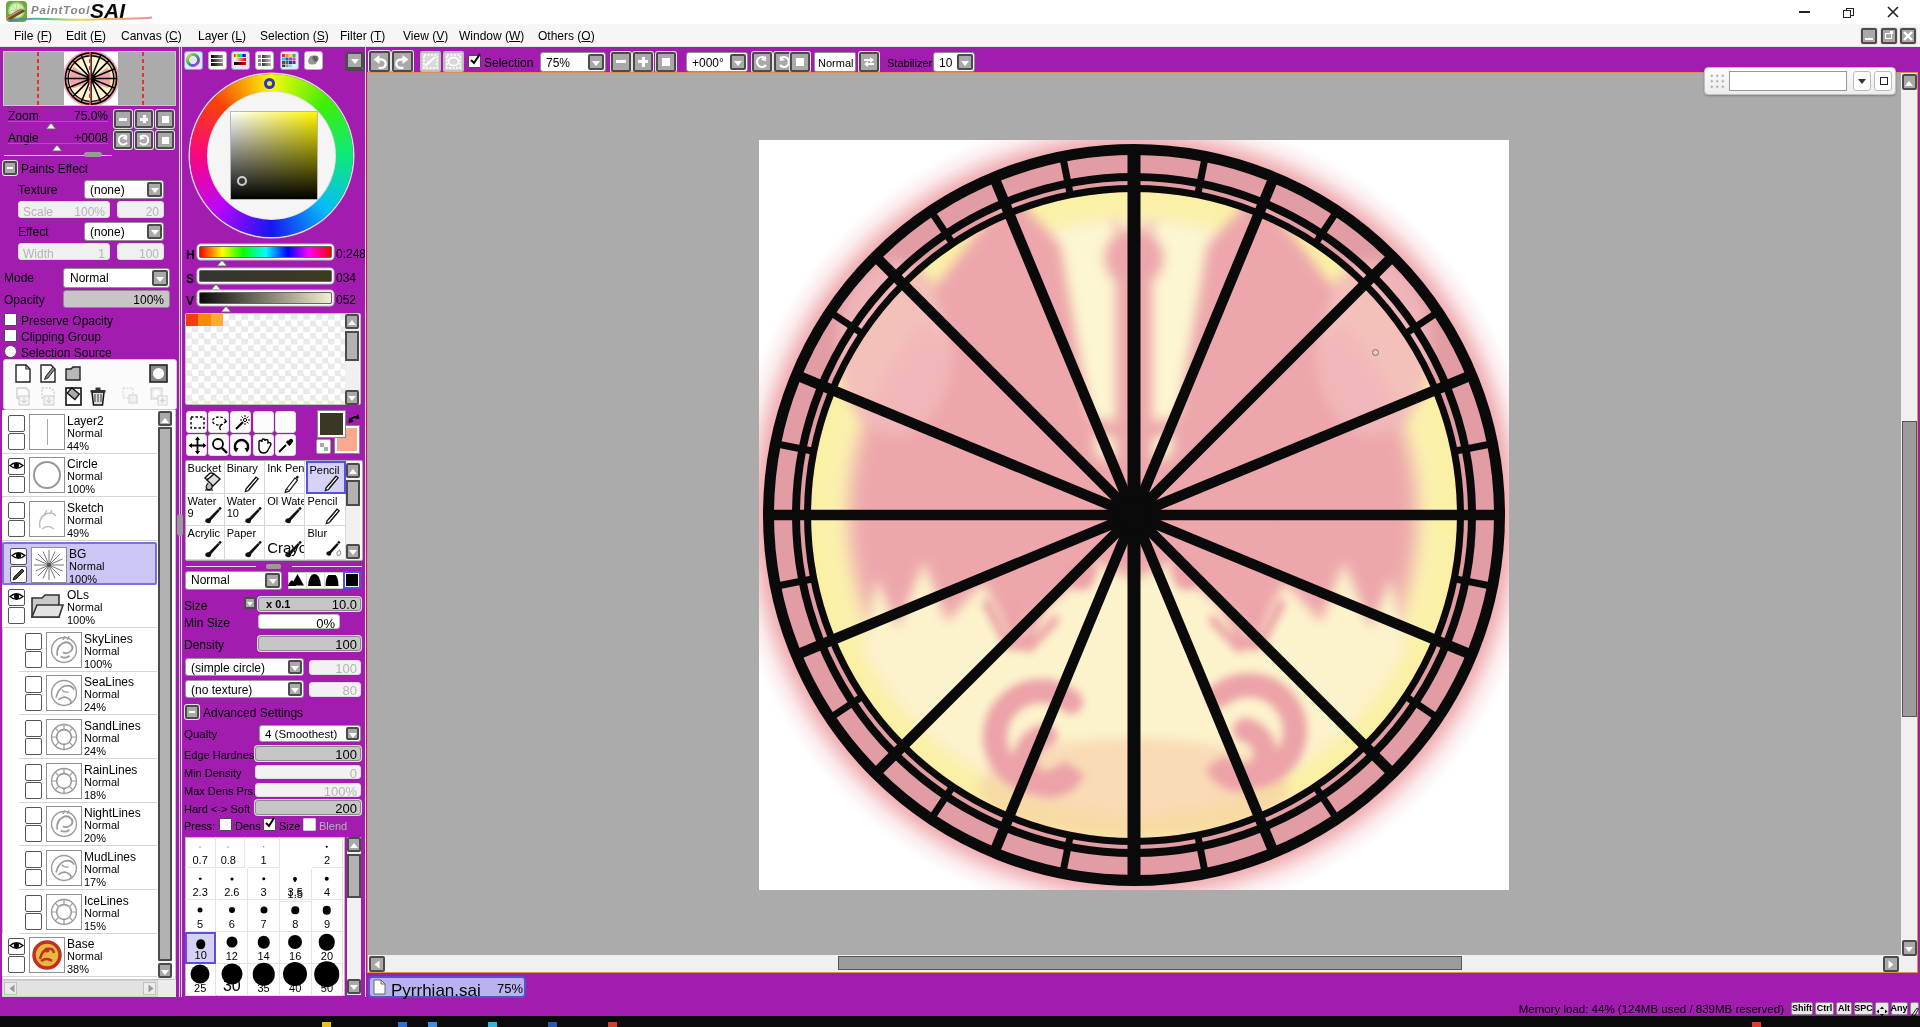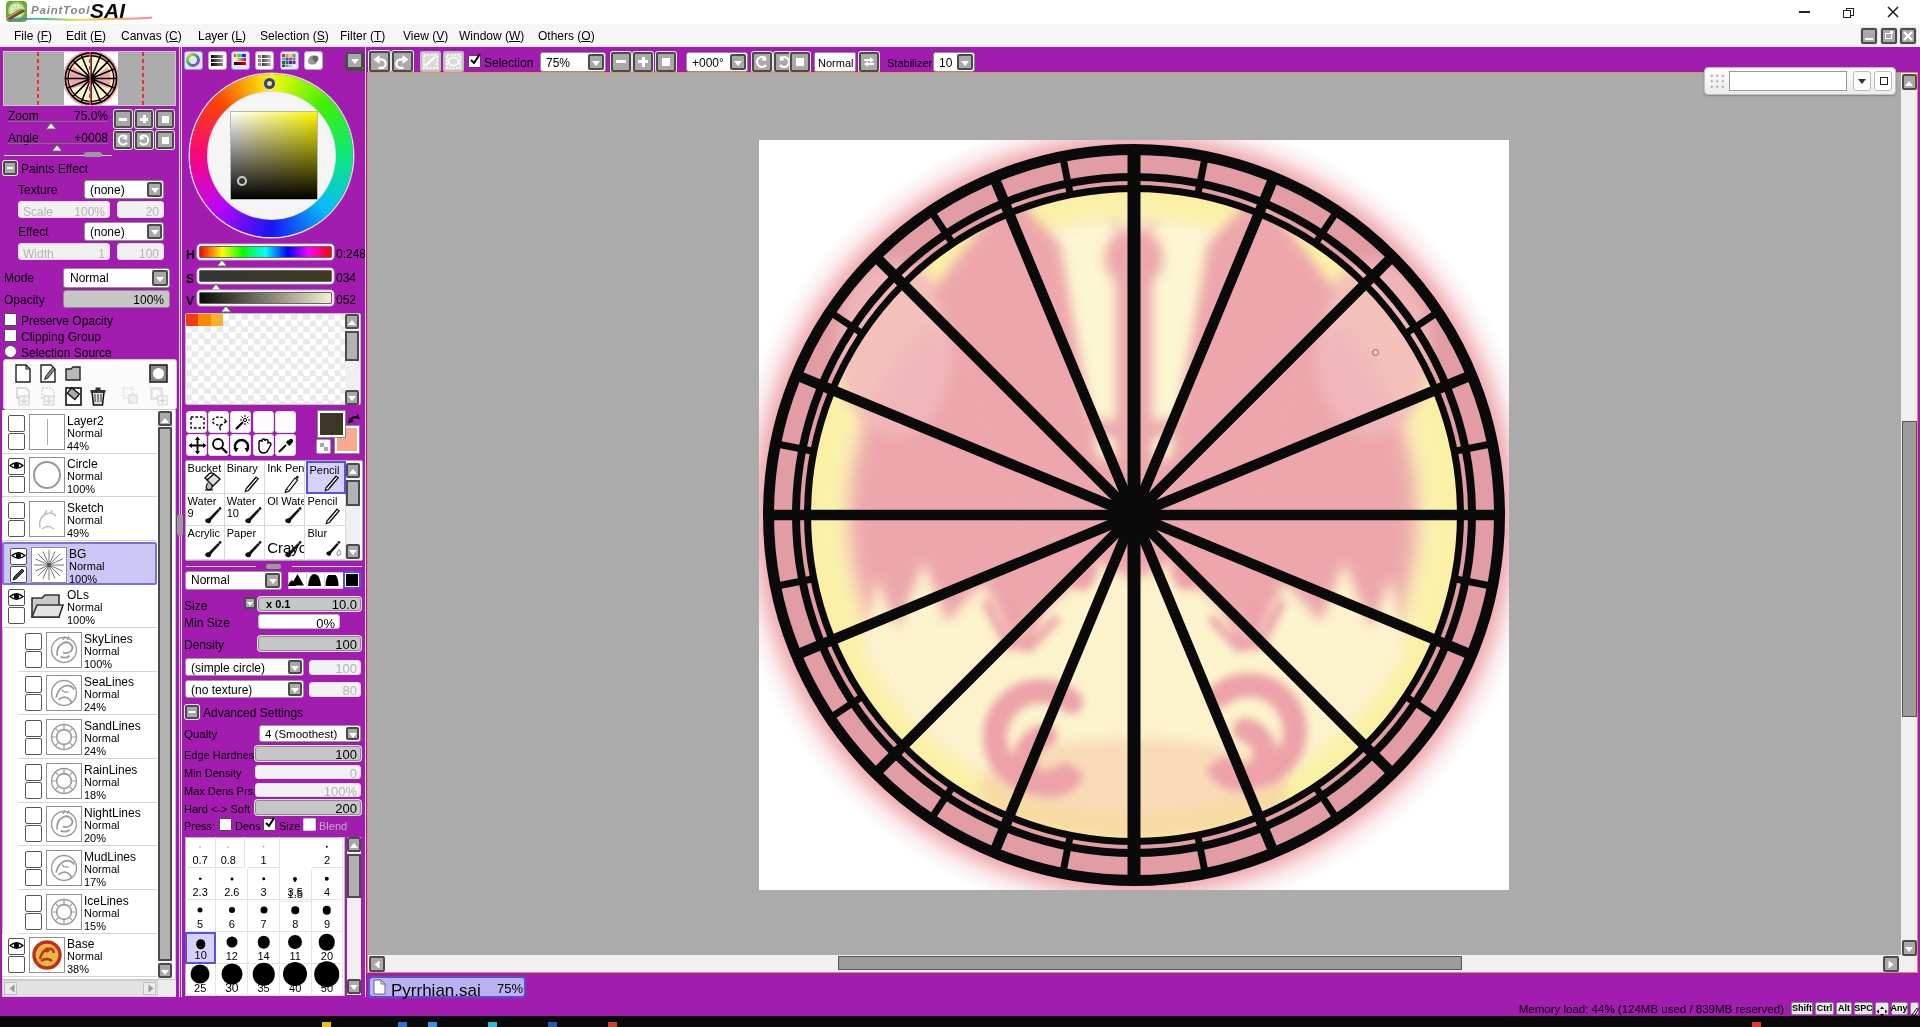--- a/index.html
+++ b/index.html
@@ -916,33 +916,33 @@
     <div class="abs" style="left:216.5px;top:932.3px;width:31.7px;height:31.9px;border-right:1px solid #e4e4e4;border-bottom:1px solid #e4e4e4;">
       <div class="abs" style="left:50%;top:10px;width:11px;height:11px;background:#000;border-radius:50%;transform:translate(-50%,-50%)"></div>
       <div class="t" style="left:50%;bottom:1.5px;font-size:11px;transform:translateX(-50%)">12</div>
     </div>
     <div class="abs" style="left:248.20000000000002px;top:932.3px;width:31.7px;height:31.9px;border-right:1px solid #e4e4e4;border-bottom:1px solid #e4e4e4;">
       <div class="abs" style="left:50%;top:10px;width:12.5px;height:12.5px;background:#000;border-radius:50%;transform:translate(-50%,-50%)"></div>
       <div class="t" style="left:50%;bottom:1.5px;font-size:11px;transform:translateX(-50%)">14</div>
     </div>
     <div class="abs" style="left:279.9px;top:932.3px;width:31.7px;height:31.9px;border-right:1px solid #e4e4e4;border-bottom:1px solid #e4e4e4;">
       <div class="abs" style="left:50%;top:10px;width:14px;height:14px;background:#000;border-radius:50%;transform:translate(-50%,-50%)"></div>
-      <div class="t" style="left:50%;bottom:1.5px;font-size:11px;transform:translateX(-50%)">11</div>
+      <div class="t" style="left:50%;bottom:1.5px;font-size:11px;transform:translateX(-50%)">16</div>
     </div>
     <div class="abs" style="left:311.6px;top:932.3px;width:31.7px;height:31.9px;border-right:1px solid #e4e4e4;border-bottom:1px solid #e4e4e4;">
       <div class="abs" style="left:50%;top:10px;width:16.5px;height:16.5px;background:#000;border-radius:50%;transform:translate(-50%,-50%)"></div>
       <div class="t" style="left:50%;bottom:1.5px;font-size:11px;transform:translateX(-50%)">20</div>
     </div>
     <div class="abs" style="left:184.8px;top:964.2px;width:31.7px;height:31.9px;border-right:1px solid #e4e4e4;border-bottom:1px solid #e4e4e4;">
       <div class="abs" style="left:50%;top:10px;width:19px;height:19px;background:#000;border-radius:50%;transform:translate(-50%,-50%)"></div>
       <div class="t" style="left:50%;bottom:1.5px;font-size:11px;transform:translateX(-50%)">25</div>
     </div>
     <div class="abs" style="left:216.5px;top:964.2px;width:31.7px;height:31.9px;border-right:1px solid #e4e4e4;border-bottom:1px solid #e4e4e4;">
       <div class="abs" style="left:50%;top:10px;width:21px;height:21px;background:#000;border-radius:50%;transform:translate(-50%,-50%)"></div>
-      <div class="t" style="left:50%;bottom:1.5px;font-size:12px;transform:translateX(-50%)">30</div>
+      <div class="t" style="left:50%;bottom:1.5px;font-size:16px;transform:translateX(-50%)">30</div>
     </div>
     <div class="abs" style="left:248.20000000000002px;top:964.2px;width:31.7px;height:31.9px;border-right:1px solid #e4e4e4;border-bottom:1px solid #e4e4e4;">
       <div class="abs" style="left:50%;top:10px;width:22.5px;height:22.5px;background:#000;border-radius:50%;transform:translate(-50%,-50%)"></div>
       <div class="t" style="left:50%;bottom:1.5px;font-size:11px;transform:translateX(-50%)">35</div>
     </div>
     <div class="abs" style="left:279.9px;top:964.2px;width:31.7px;height:31.9px;border-right:1px solid #e4e4e4;border-bottom:1px solid #e4e4e4;">
       <div class="abs" style="left:50%;top:10px;width:24px;height:24px;background:#000;border-radius:50%;transform:translate(-50%,-50%)"></div>
       <div class="t" style="left:50%;bottom:1.5px;font-size:11px;transform:translateX(-50%)">40</div>
     </div>
     <div class="abs" style="left:311.6px;top:964.2px;width:31.7px;height:31.9px;border-right:1px solid #e4e4e4;border-bottom:1px solid #e4e4e4;">

